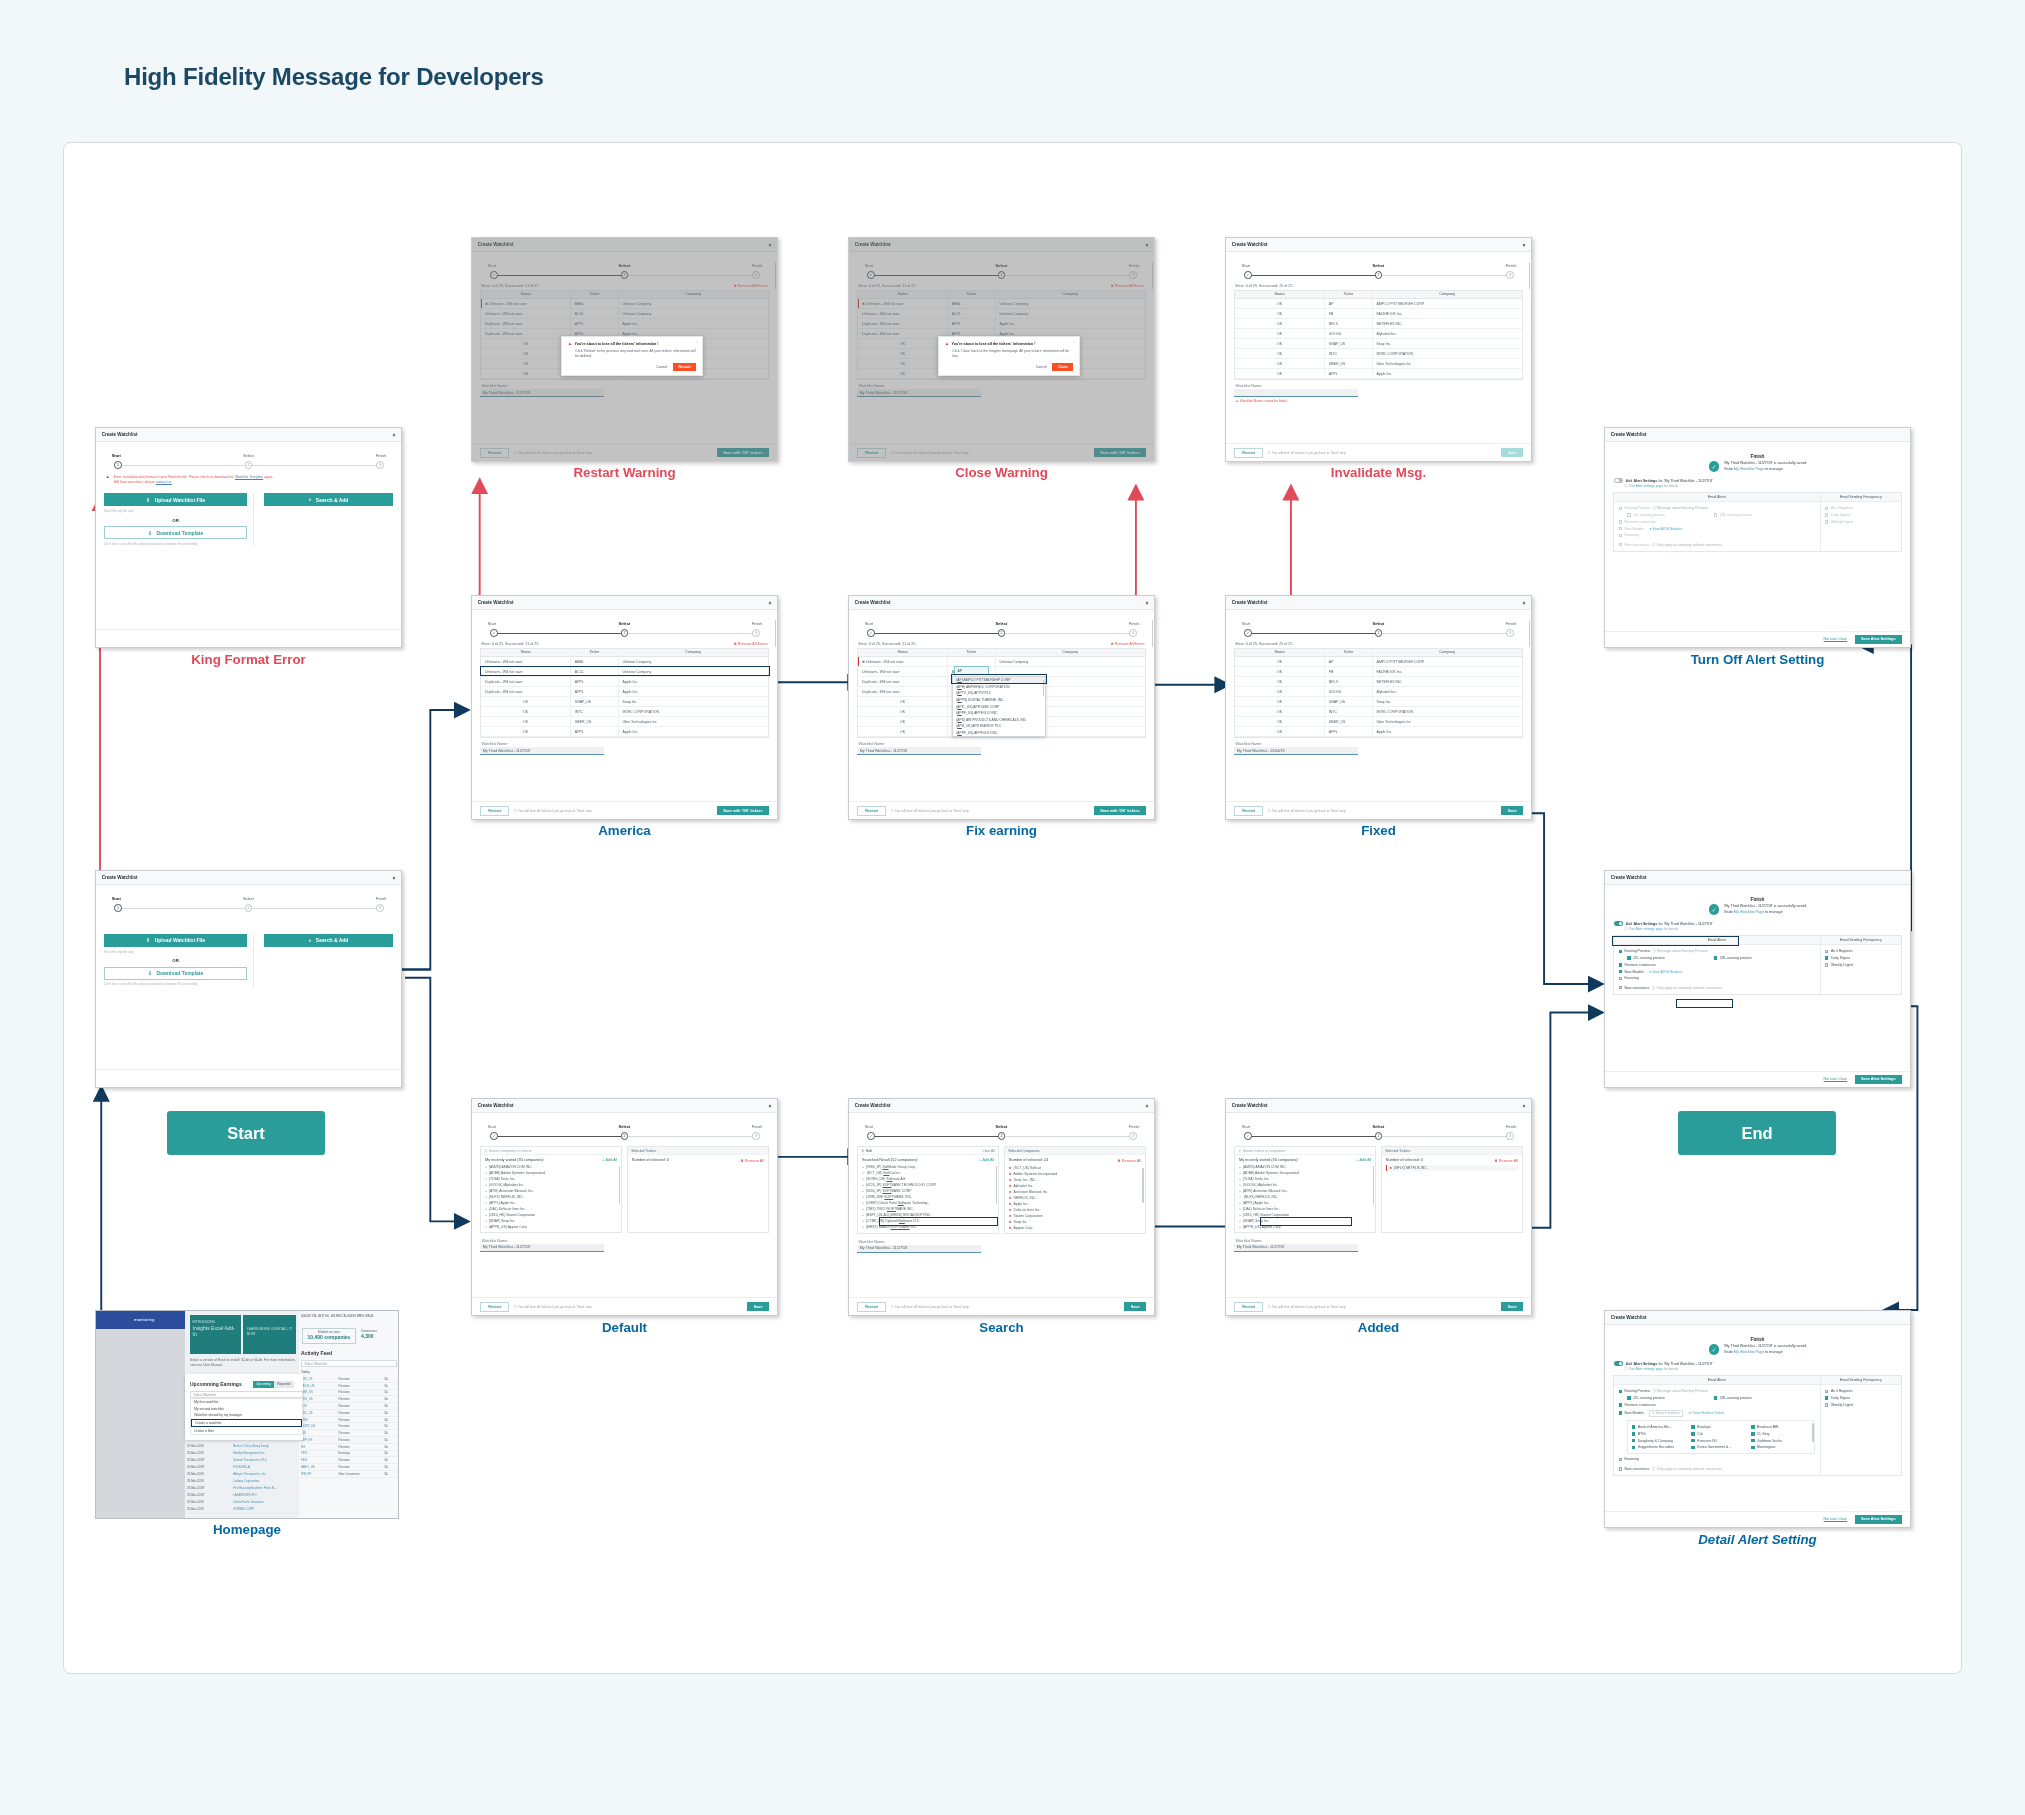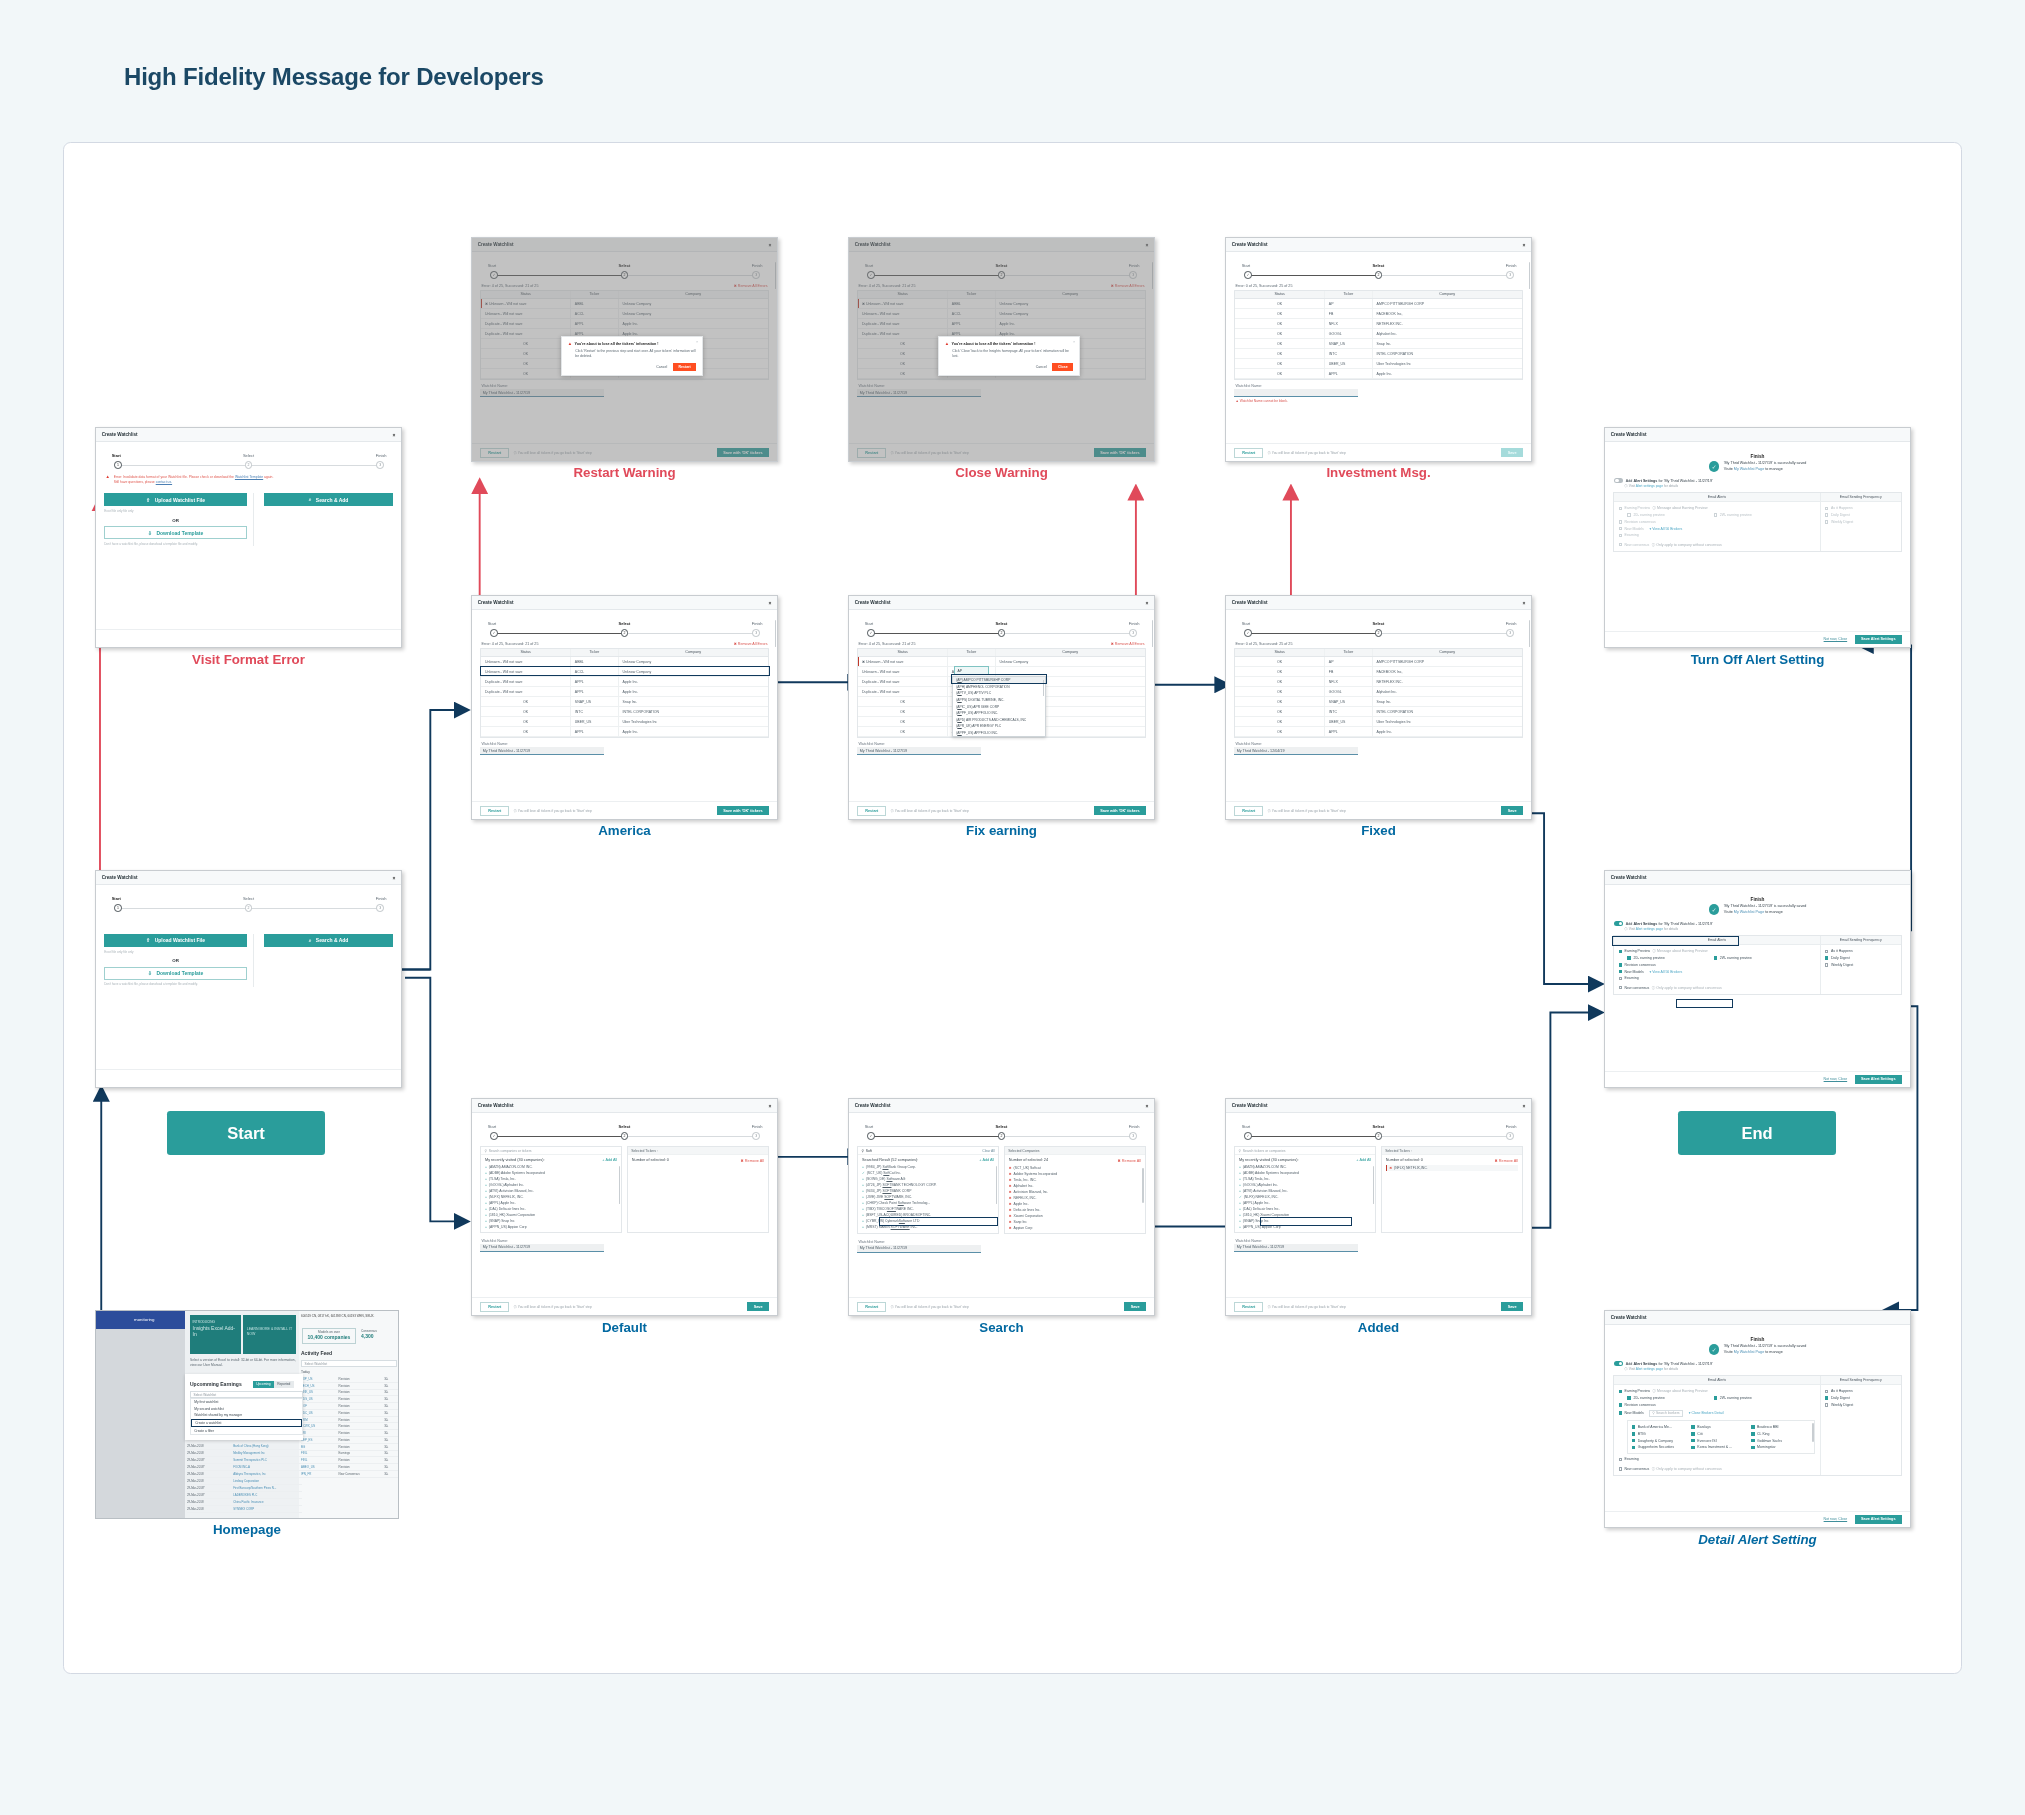--- a/index.html
+++ b/index.html
@@ -260,21 +260,21 @@
       <div class="scol">
         <div class="big-btn">
             <span>⌕</span>
             <span>Search &amp; Add</span>
           </div>
       </div>
     </div>
   </div>
   <div class="win-foot"></div>
 </div>
-<div class="cap red" style="left:95px; top:652px; width:307px;">Visit Format Error</div>
+<div class="cap red" style="left:95px; top:652px; width:307px;">King Format Error</div>
 
 <div class="win" style="left:95px; top:870px; width:307px; height:218px;">
   <div class="win-head">
     <span class="win-title">Create Watchlist</span>
     <span class="win-x">×</span>
   </div>
   <div class="win-body">
     <div class="stepper">
       <span class="lbl l1 active">Start</span>
       <span class="lbl l2">Select</span>
@@ -717,21 +717,21 @@
     <div class="wl-name">Watchlist Name:</div>
     <div class="wl-input"></div>
     <div style="font-size:3.3px;color:#d9544f;margin:1.9px 1.3px;">▲ <span>Watchlist Name cannot be blank.</span></div>
   </div>
   <div class="win-foot">
     <span class="btn-ghost">Restart</span>
     <span class="foot-note">ⓘ <span>You will lose all tickers if you go back to 'Start' step</span></span>
     <span class="btn-primary disabled">Save</span>
   </div>
 </div>
-<div class="cap red" style="left:1225px; top:465px; width:307px;">Investment Msg.</div>
+<div class="cap red" style="left:1225px; top:465px; width:307px;">Invalidate Msg.</div>
 
 <div class="win" style="left:471px; top:595px; width:307px; height:225px;">
   <div class="win-head">
       <span class="win-title">Create Watchlist</span>
       <span class="win-x">×</span>
     </div>
   <div class="win-body">
     <div class="stepper">
       <span class="lbl l1">Start</span>
       <span class="lbl l2 active">Select</span>

